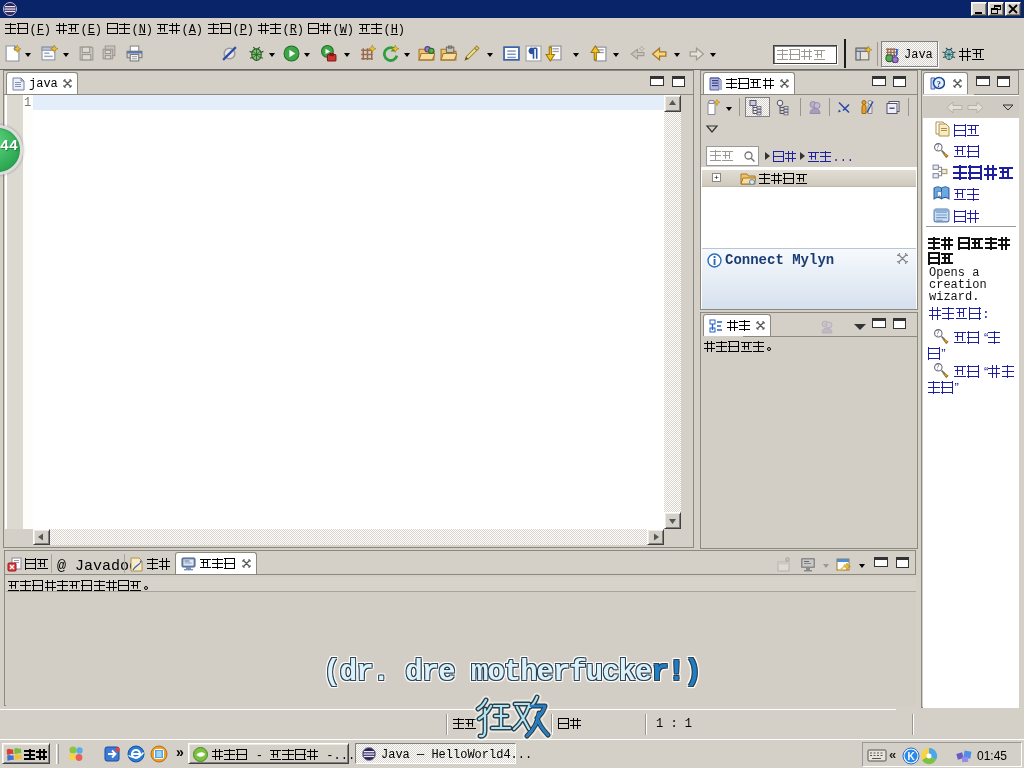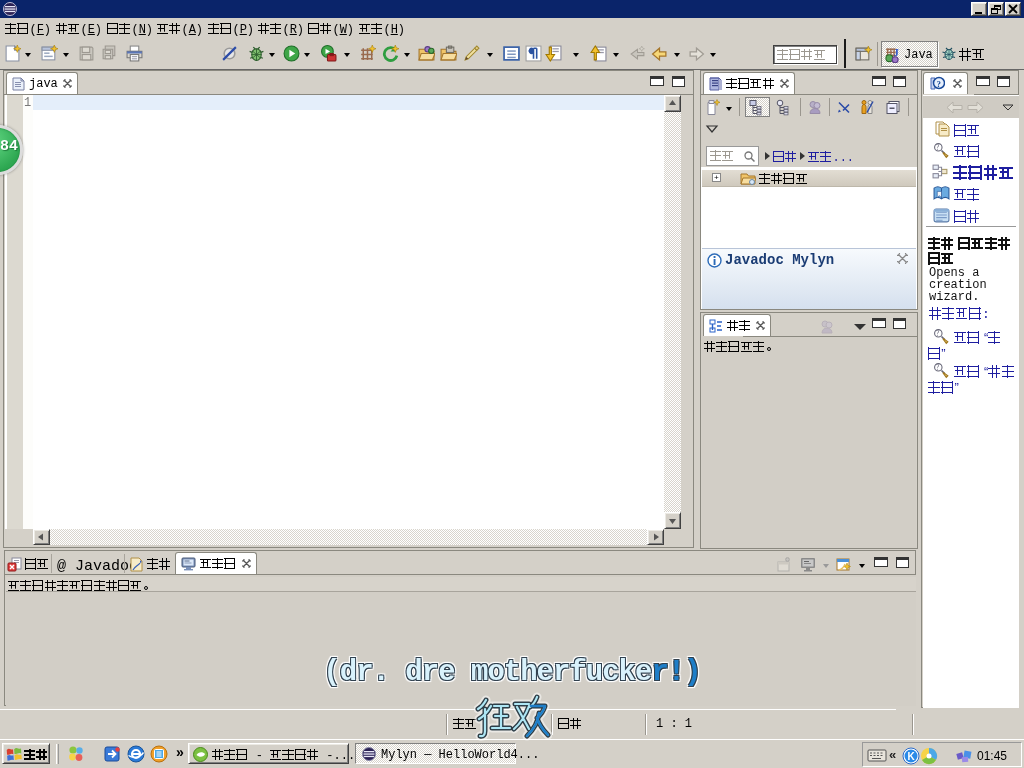--- a/index.html
+++ b/index.html
@@ -358,21 +358,21 @@
         <circle cx="12" cy="11" r="2.5" fill="#D8E8F8" stroke="#6888A8"></circle>
       </svg>
   <div class="ab" style="left:58px;top:101px;font-size:12px"><i class="ca"></i><i class="cc"></i><i class="cb"></i><i class="cd"></i></div>
 
   <div class="ab" style="left:1px;top:177px;width:214px;height:61px;background:linear-gradient(#F7FAFD,#D5E0EE);border-top:1px solid #B8C4D8">
    <svg class="ab" style="left:5px;top:4px" width="15" height="15" viewBox="0 0 15 15">
           <circle cx="7.5" cy="7.5" r="6.5" fill="#fff" stroke="#2A6AB8" stroke-width="1.4"></circle>
           <rect x="6.6" y="3" width="1.9" height="2" fill="#2A6AB8"></rect>
           <rect x="6.6" y="6" width="1.9" height="6" fill="#2A6AB8"></rect>
         </svg>
-   <div class="ab mono" style="left:23px;top:3px;font-size:14px;font-weight:bold;color:#1A3C74">Javadoc Mylyn</div>
+   <div class="ab mono" style="left:23px;top:3px;font-size:14px;font-weight:bold;color:#1A3C74">Connect Mylyn</div>
    <svg class="ab" style="left:195px;top:4px" width="11" height="11" viewBox="0 0 9 9">
           <path d="M1 1l7 7M8 1L1 8M1.5 0.5h1M6.5 0.5h1M0.5 1.5v1M8.5 1.5v1M1.5 8.5h1M6.5 8.5h1M0.5 6.5v1M8.5 6.5v1" stroke="#888" stroke-width="1.1"></path>
         </svg>
   </div>
  </div>
 
  <div class="panel" style="left:700px;top:242px;width:218px;height:237px" id="outlinepanel">
   <div class="tab" style="left:2px;font-size:12px">
         <svg width="14" height="14" viewBox="0 0 14 14" style="margin-right:4px">
           <rect x="1" y="1" width="5" height="4" fill="#fff" stroke="#2A62C8"></rect>
@@ -545,21 +545,21 @@
       </svg>
   <div class="ab dd" style="left:854px;top:13px"></div>
   <div class="ab" style="left:869px;top:6px;width:14px;height:10px;border:1px solid #333;border-top:3px solid #333;background:#fff"></div>
   <div class="ab" style="left:891px;top:6px;width:13px;height:11px;border:1px solid #333;border-top:3px solid #333;background:#fff"></div>
   <div class="ab" style="left:1px;top:24px;width:910px;height:131px;background:#D2CEC6"></div>
   <div class="ab" style="left:1px;top:26px;width:910px;height:15px;background:#D7D3CB;border-bottom:1px solid #A8A49C"></div>
   <div class="ab" style="left:3px;top:28px;font-size:12px"><i class="cd"></i><i class="ca"></i><i class="cb"></i><i class="cc"></i><i class="ca"></i><i class="cd"></i><i class="cb"></i><i class="ca"></i><i class="cc"></i><i class="cb"></i><i class="cd"></i><span class="stop"></span></div>
  </div>
 
  <div class="ab" style="left:-27px;top:55px;width:50px;height:50px;border-radius:50%;background:radial-gradient(circle at 35% 30%,#63D884,#2EA852 70%);border:3px solid #DCDCDC;box-shadow:0 0 3px rgba(0,0,0,.4), inset 0 0 2px #1A7A38"></div>
- <div class="ab" style="left:0px;top:68px;font:bold 15px 'Liberation Mono';color:#fff;text-shadow:1px 1px 1px #1A7A38">84</div>
+ <div class="ab" style="left:0px;top:68px;font:bold 15px 'Liberation Mono';color:#fff;text-shadow:1px 1px 1px #1A7A38">44</div>
 </div>
 
 <div class="ab" style="left:0;top:709px;width:896px;height:30px;background:#D4D0C8;border-top:1px solid #fff" id="status">
  <div class="sep" style="left:446px"></div>
  <div class="ab" style="left:453px;top:7px;font-size:12px"><i class="ca"></i><i class="cd"></i></div>
  <div class="sep" style="left:551px"></div>
  <div class="ab" style="left:558px;top:7px;font-size:12px"><i class="cb"></i><i class="cc"></i></div>
  <div class="sep" style="left:645px"></div>
  <div class="ab mono" style="left:656px;top:7px;font-size:12px">1 : 1</div>
  <div class="sep" style="left:912px"></div>
@@ -622,21 +622,21 @@
   <div class="ab" style="left:23px;top:4px;font-size:12px;white-space:nowrap"><i class="cc"></i><i class="ca"></i><i class="cb"></i><span class="mono"> - </span><i class="cd"></i><i class="ca"></i><i class="cb"></i><i class="cc"></i><span class="mono"> -...</span></div>
  </div>
  <div class="ab in" style="left:355px;top:3px;width:161px;height:21px;background:repeating-conic-gradient(#fff 0% 25%,#D8D4CC 0% 50%);background-size:2px 2px">
   <svg class="ab" style="left:6px;top:3px" width="14" height="14" viewBox="0 0 14 14">
         <circle cx="7" cy="7" r="6.5" fill="#2C2255"></circle>
         <circle cx="7" cy="7" r="6.5" fill="none" stroke="#8888A8"></circle>
         <rect x="2" y="4" width="10" height="1.3" fill="#E8E8F8"></rect>
         <rect x="1.5" y="6.4" width="11" height="1.3" fill="#E8E8F8"></rect>
         <rect x="2" y="8.8" width="10" height="1.3" fill="#E8E8F8"></rect>
       </svg>
-  <div class="ab mono" style="left:25px;top:4px;font-size:12px;white-space:nowrap">Mylyn — HelloWorld4...</div>
+  <div class="ab mono" style="left:25px;top:4px;font-size:12px;white-space:nowrap">Java — HelloWorld4...</div>
  </div>
  <div class="ab" style="left:862px;top:2px;width:160px;height:25px;border:1px solid #999;border-bottom-color:#fff;border-right-color:#fff;background:#D4D0C8">
   <svg class="ab" style="left:4px;top:5px" width="20" height="14" viewBox="0 0 20 14">
         <rect x="1" y="2" width="18" height="11" rx="1" fill="#E8E4DC" stroke="#555"></rect>
         <path d="M3 5h2M6.5 5h2M10 5h2M13.5 5h2M3 7.5h2M6.5 7.5h2M10 7.5h2M13.5 7.5h2M5 10.5h9" stroke="#555" stroke-width="1"></path>
       </svg>
   <div class="ab" style="left:26px;top:4px;font-size:13px;font-weight:bold;color:#222">«</div>
   <svg class="ab" style="left:39px;top:4px" width="18" height="18" viewBox="0 0 18 18">
         <circle cx="9" cy="9" r="8" fill="#fff" stroke="#2A6AC8"></circle>
         <circle cx="9" cy="9" r="6.5" fill="#2A8AE8"></circle>

